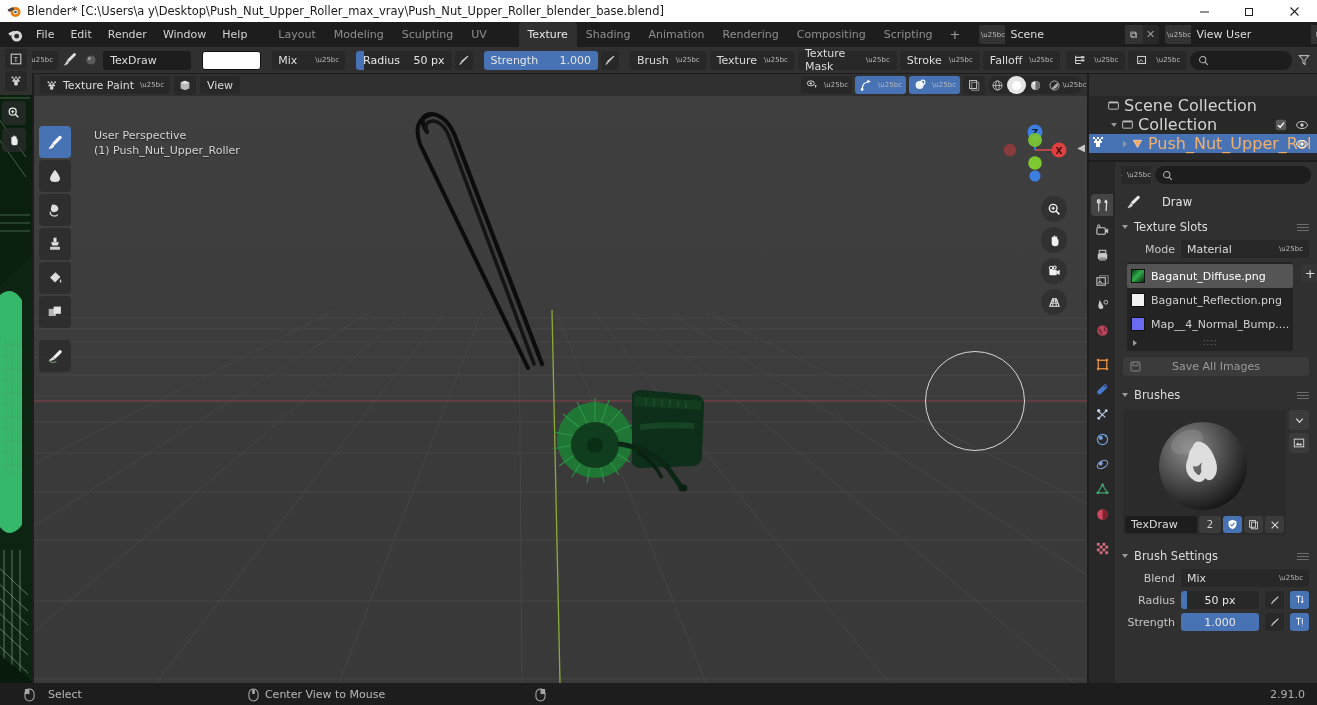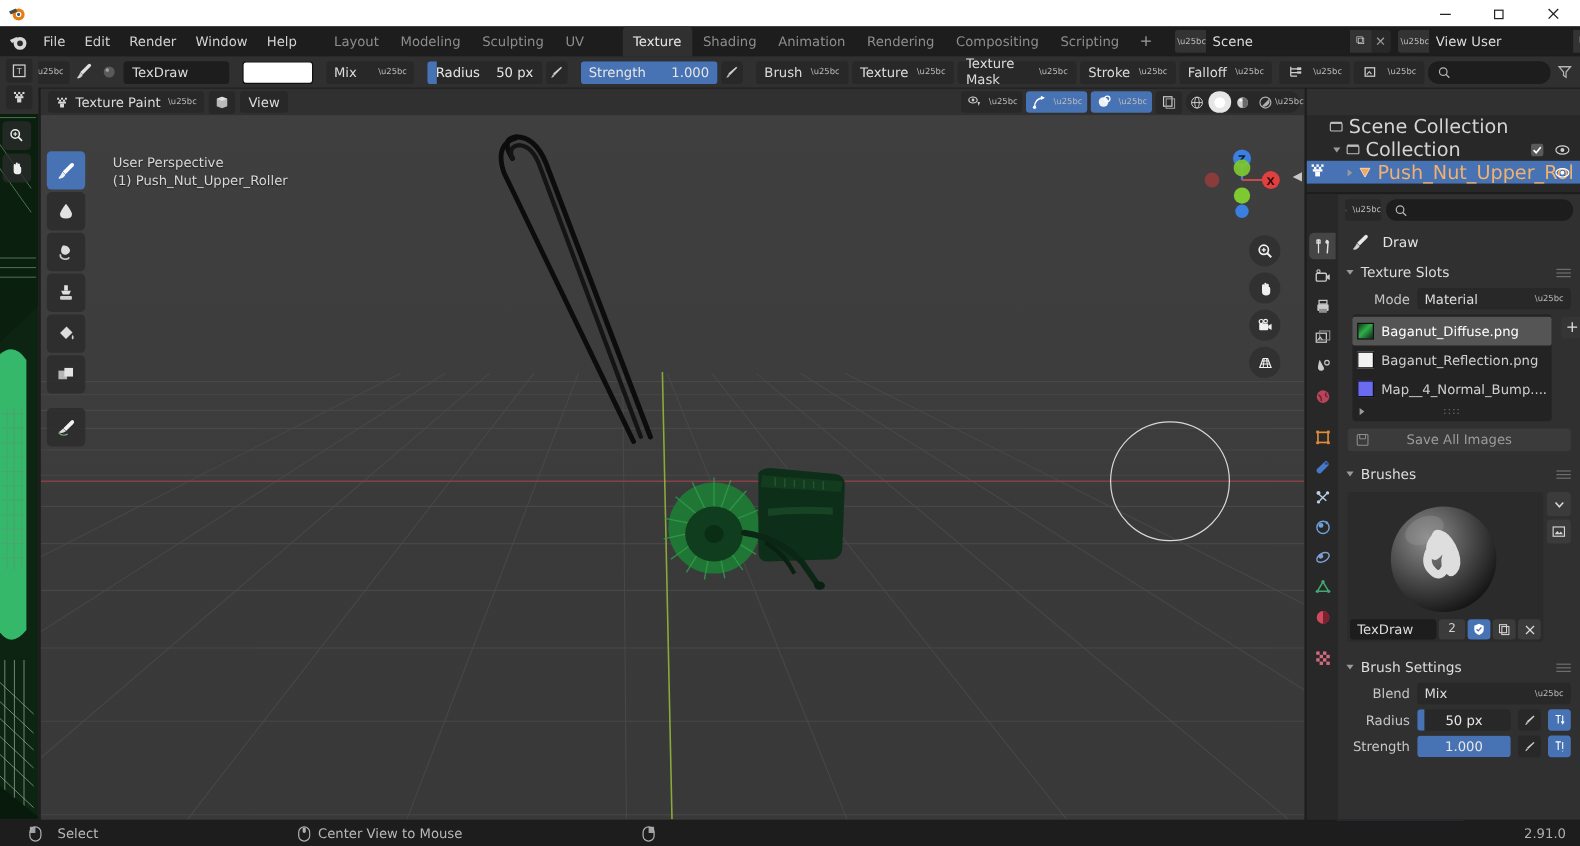--- a/index.html
+++ b/index.html
@@ -131,21 +131,21 @@
   
   .props{position:absolute;left:1089px;top:162px;width:228px;height:521px;background:#303030;}
   .props-tabs{position:absolute;left:0;top:0;width:26px;height:521px;background:#282828;padding-top:32px;display:flex;flex-direction:column;align-items:center;gap:3px;}
   .ptab{width:22px;height:22px;display:flex;align-items:center;justify-content:center;border-radius:4px 0 0 4px;}
   .ptab.active{background:#454545;}
   .ptab-gap{height:6px;}
   .props-main{position:absolute;left:26px;top:0;width:202px;height:521px;}
   .props-head{height:26px;display:flex;align-items:center;gap:4px;padding:0 6px;background:#303030;}
   .pbreadcrumb{width:30px;height:18px;border-radius:3px;background:#282828;display:flex;align-items:center;justify-content:center;gap:2px;}
   .psearch{flex:1;height:18px;border-radius:9px;background:#1d1d1d;display:flex;align-items:center;padding:0 7px;gap:5px;}
-  .p-title{height:28px;display:flex;align-items:center;gap:9px;padding-left:10px;font-size:11.5px;color:#e2e2e2;}
+  .p-title{height:28px;display:flex;align-items:center;gap:19px;padding-left:10px;font-size:11.5px;color:#e2e2e2;}
   .panel-head{height:22px;display:flex;align-items:center;gap:6px;padding-left:7px;font-size:11.5px;color:#dcdcdc;position:relative;}
   .grip{position:absolute;right:8px;width:12px;display:flex;flex-direction:column;gap:2px;}
   .grip i{display:block;height:1px;background:#6e6e6e;}
   .prow{display:flex;align-items:center;height:22px;padding:0 8px;gap:6px;}
   .plabel{width:52px;text-align:right;font-size:11px;color:#c6c6c6;flex:0 0 auto;}
   .pfield{flex:1;height:18px;border-radius:3px;background:#282828;display:flex;align-items:center;justify-content:space-between;padding:0 6px;font-size:11px;color:#dcdcdc;}
   .pslider{flex:1;height:18px;border-radius:3px;background:#282828;position:relative;overflow:hidden;display:flex;align-items:center;justify-content:center;font-size:11px;color:#e8e8e8;}
   .pslider .fill{position:absolute;left:0;top:0;height:100%;background:#4772b3;}
   .pslider span{position:relative;z-index:2;}
   .pmini{width:19px;height:18px;border-radius:3px;background:#282828;display:flex;align-items:center;justify-content:center;flex:0 0 auto;}
@@ -184,20 +184,21 @@
 
 <div class="app">
 
   <div class="titlebar">
     <svg class="tb-icon" viewBox="0 0 32 32">
       <circle cx="19" cy="18" r="10" fill="#e87d0d"></circle>
       <circle cx="19" cy="18" r="4.6" fill="#fff"></circle>
       <circle cx="19" cy="18" r="2.6" fill="#265787"></circle>
       <path d="M3 13 L14 8 L17 13 L6 18 Z" fill="#4a4a4a"></path>
     </svg>
+    <div class="tb-text">Blender* [C:\Users\a y\Desktop\Push_Nut_Upper_Roller_max_vray\Push_Nut_Upper_Roller_blender_base.blend]</div>
     <div class="tb-btns">
       <div class="tb-btn">
         <svg width="11" height="11" viewBox="0 0 11 11">
             <line x1="1" y1="6" x2="10" y2="6" stroke="#222" stroke-width="1"></line>
           </svg>
       </div>
       <div class="tb-btn">
         <svg width="11" height="11" viewBox="0 0 11 11">
             <rect x="1.5" y="2.5" width="7" height="7" fill="none" stroke="#222" stroke-width="1"></rect>
           </svg>

